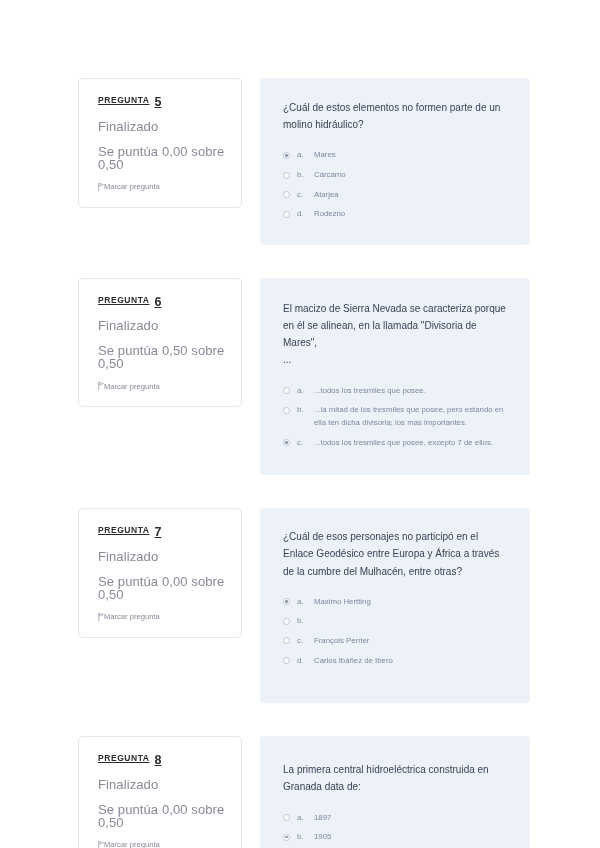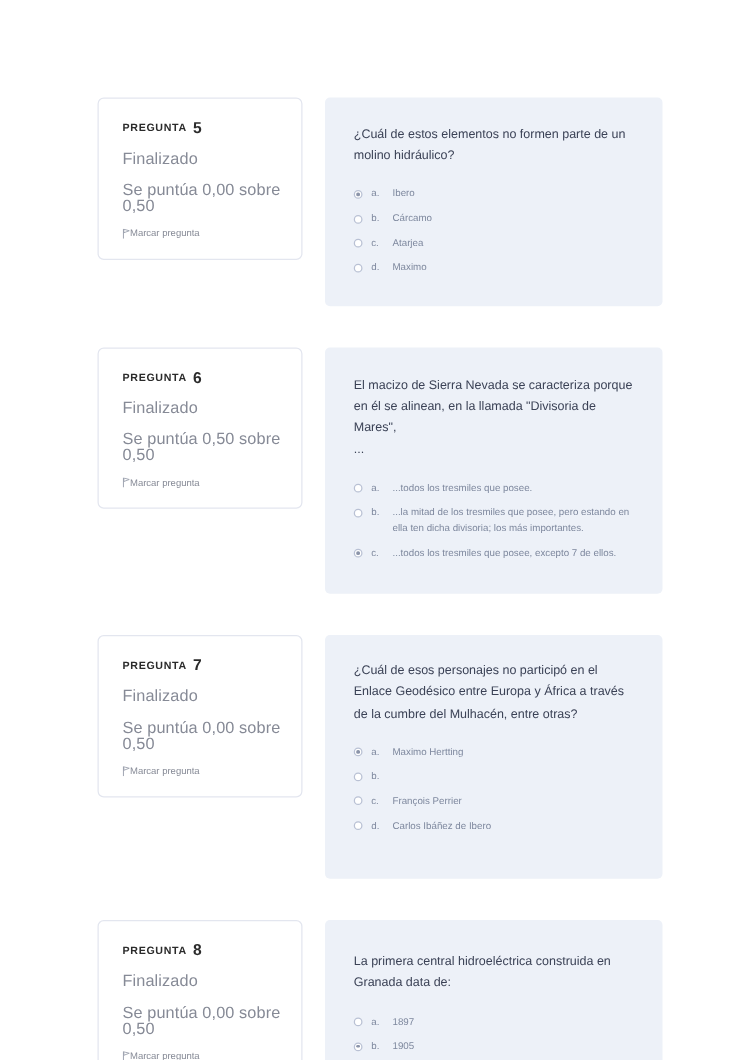--- a/index.html
+++ b/index.html
@@ -42,22 +42,23 @@
   }
 
   .info-title {
     font-size: 8.5px;
     font-weight: bold;
     letter-spacing: 0.55px;
     color: #2b2b2b;
     margin: 0 0 11px 0;
     line-height: 1;
     display: flex;
-    align-items: center;
+    align-items: flex-start;
     gap: 5px;
+    text-decoration: underline;
   }
   .info-title .qnum {
     font-size: 12.5px;
     font-weight: bold;
     letter-spacing: 0;
   }
 
   .info-line {
     font-size: 13px;
     color: #868a96;
@@ -179,36 +180,36 @@
         </span>
         <span>Marcar pregunta</span>
       </div>
     </div>
     <div class="q-panel">
       <p class="q-text">¿Cuál de estos elementos no formen parte de un molino hidráulico?</p>
       <ul class="options">
         <li class="option">
           <span class="radio checked"></span>
           <span class="opt-letter">a.</span>
-          <span class="opt-text">Ibero</span>
+          <span class="opt-text">Mares</span>
         </li>
         <li class="option">
           <span class="radio"></span>
           <span class="opt-letter">b.</span>
           <span class="opt-text">Cárcamo</span>
         </li>
         <li class="option">
           <span class="radio"></span>
           <span class="opt-letter">c.</span>
           <span class="opt-text">Atarjea</span>
         </li>
         <li class="option">
           <span class="radio"></span>
           <span class="opt-letter">d.</span>
-          <span class="opt-text">Maximo</span>
+          <span class="opt-text">Rodezno</span>
         </li>
       </ul>
     </div>
   </div>
 
   <div class="question-block block-q6">
     <div class="info-card">
       <div class="info-title">
         <span>PREGUNTA</span>
         <span class="qnum">6</span>

